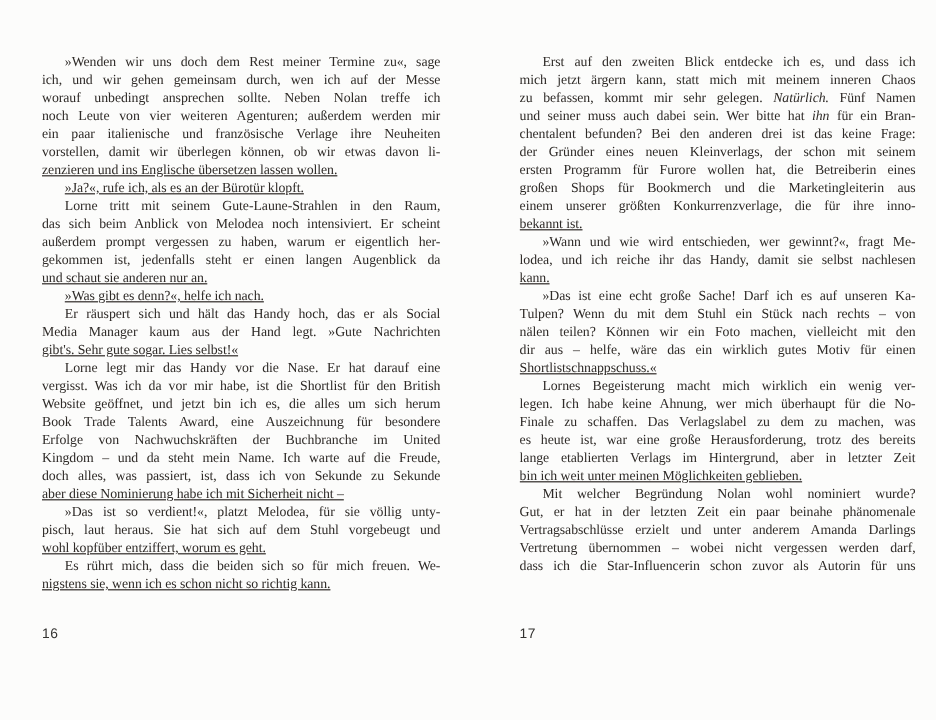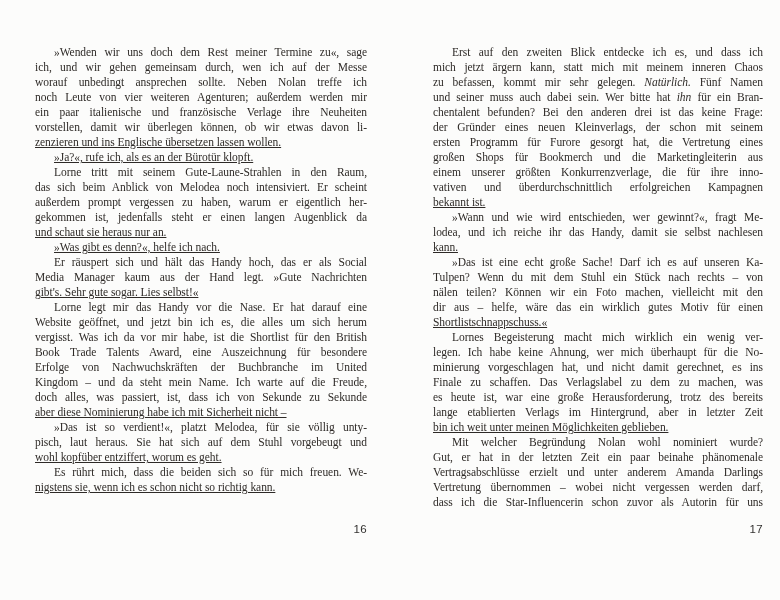--- a/index.html
+++ b/index.html
@@ -21,21 +21,21 @@
     color: #2e2a27;
     text-align: justify;
     text-align-last: justify;
     letter-spacing: -0.05px;
   }
   .line.end { text-align-last: left; text-decoration: underline; }
   .line.indent { text-indent: 19px; }
   .line em { }
   .page-number {
     position: absolute; top: 523px; left: 0; right: 0;
-    text-align: right;
+    text-align: left;
     font-family: "Liberation Sans", "DejaVu Sans", sans-serif;
     font-size: 11.5px;
     letter-spacing: 0.4px;
     color: #333230;
   }
 </style>
 </head>
 <body>
 
 <div class="spread">
@@ -46,28 +46,28 @@
         <div class="line">worauf unbedingt ansprechen sollte. Neben Nolan treffe ich</div>
         <div class="line">noch Leute von vier weiteren Agenturen; außerdem werden mir</div>
         <div class="line">ein paar italienische und französische Verlage ihre Neuheiten</div>
         <div class="line">vorstellen, damit wir überlegen können, ob wir etwas davon li-</div>
         <div class="line end">zenzieren und ins Englische übersetzen lassen wollen.</div>
         <div class="line indent end">»Ja?«, rufe ich, als es an der Bürotür klopft.</div>
         <div class="line indent">Lorne tritt mit seinem Gute-Laune-Strahlen in den Raum,</div>
         <div class="line">das sich beim Anblick von Melodea noch intensiviert. Er scheint</div>
         <div class="line">außerdem prompt vergessen zu haben, warum er eigentlich her-</div>
         <div class="line">gekommen ist, jedenfalls steht er einen langen Augenblick da</div>
-        <div class="line end">und schaut sie heraus nur an.</div>
+        <div class="line end">und schaut sie anderen nur an.</div>
         <div class="line indent end">»Was gibt es denn?«, helfe ich nach.</div>
         <div class="line indent">Er räuspert sich und hält das Handy hoch, das er als Social</div>
         <div class="line">Media Manager kaum aus der Hand legt. »Gute Nachrichten</div>
         <div class="line end">gibt's. Sehr gute sogar. Lies selbst!«</div>
         <div class="line indent">Lorne legt mir das Handy vor die Nase. Er hat darauf eine</div>
+        <div class="line">vergisst. Was ich da vor mir habe, ist die Shortlist für den British</div>
         <div class="line">Website geöffnet, und jetzt bin ich es, die alles um sich herum</div>
-        <div class="line">vergisst. Was ich da vor mir habe, ist die Shortlist für den British</div>
         <div class="line">Book Trade Talents Award, eine Auszeichnung für besondere</div>
         <div class="line">Erfolge von Nachwuchskräften der Buchbranche im United</div>
         <div class="line">Kingdom – und da steht mein Name. Ich warte auf die Freude,</div>
         <div class="line">doch alles, was passiert, ist, dass ich von Sekunde zu Sekunde</div>
         <div class="line end">aber diese Nominierung habe ich mit Sicherheit nicht –</div>
         <div class="line indent">»Das ist so verdient!«, platzt Melodea, für sie völlig unty-</div>
         <div class="line">pisch, laut heraus. Sie hat sich auf dem Stuhl vorgebeugt und</div>
         <div class="line end">wohl kopfüber entziffert, worum es geht.</div>
         <div class="line indent">Es rührt mich, dass die beiden sich so für mich freuen. We-</div>
         <div class="line end">nigstens sie, wenn ich es schon nicht so richtig kann.</div>
@@ -75,36 +75,34 @@
     <div class="page-number">16</div>
   </section>
   <section class="page right">
     <div class="text-block">
         <div class="line indent">Erst auf den zweiten Blick entdecke ich es, und dass ich</div>
         <div class="line">mich jetzt ärgern kann, statt mich mit meinem inneren Chaos</div>
         <div class="line">zu befassen, kommt mir sehr gelegen. <em>Natürlich.</em> Fünf Namen</div>
         <div class="line">und seiner muss auch dabei sein. Wer bitte hat <em>ihn</em> für ein Bran-</div>
         <div class="line">chentalent befunden? Bei den anderen drei ist das keine Frage:</div>
         <div class="line">der Gründer eines neuen Kleinverlags, der schon mit seinem</div>
-        <div class="line">ersten Programm für Furore gesorgt hat, die Vertretung eines</div>
+        <div class="line">ersten Programm für Furore wollen hat, die Betreiberin eines</div>
         <div class="line">großen Shops für Bookmerch und die Marketingleiterin aus</div>
         <div class="line">einem unserer größten Konkurrenzverlage, die für ihre inno-</div>
-        <div class="line">vativen und überdurchschnittlich erfolgreichen Kampagnen</div>
         <div class="line end">bekannt ist.</div>
         <div class="line indent">»Wann und wie wird entschieden, wer gewinnt?«, fragt Me-</div>
         <div class="line">lodea, und ich reiche ihr das Handy, damit sie selbst nachlesen</div>
         <div class="line end">kann.</div>
         <div class="line indent">»Das ist eine echt große Sache! Darf ich es auf unseren Ka-</div>
         <div class="line">Tulpen? Wenn du mit dem Stuhl ein Stück nach rechts – von</div>
         <div class="line">nälen teilen? Können wir ein Foto machen, vielleicht mit den</div>
         <div class="line">dir aus – helfe, wäre das ein wirklich gutes Motiv für einen</div>
         <div class="line end">Shortlistschnappschuss.«</div>
         <div class="line indent">Lornes Begeisterung macht mich wirklich ein wenig ver-</div>
         <div class="line">legen. Ich habe keine Ahnung, wer mich überhaupt für die No-</div>
-        <div class="line">minierung vorgeschlagen hat, und nicht damit gerechnet, es ins</div>
         <div class="line">Finale zu schaffen. Das Verlagslabel zu dem zu machen, was</div>
         <div class="line">es heute ist, war eine große Herausforderung, trotz des bereits</div>
         <div class="line">lange etablierten Verlags im Hintergrund, aber in letzter Zeit</div>
         <div class="line end">bin ich weit unter meinen Möglichkeiten geblieben.</div>
         <div class="line indent">Mit welcher Begründung Nolan wohl nominiert wurde?</div>
         <div class="line">Gut, er hat in der letzten Zeit ein paar beinahe phänomenale</div>
         <div class="line">Vertragsabschlüsse erzielt und unter anderem Amanda Darlings</div>
         <div class="line">Vertretung übernommen – wobei nicht vergessen werden darf,</div>
         <div class="line">dass ich die Star-Influencerin schon zuvor als Autorin für uns</div>
       </div>

